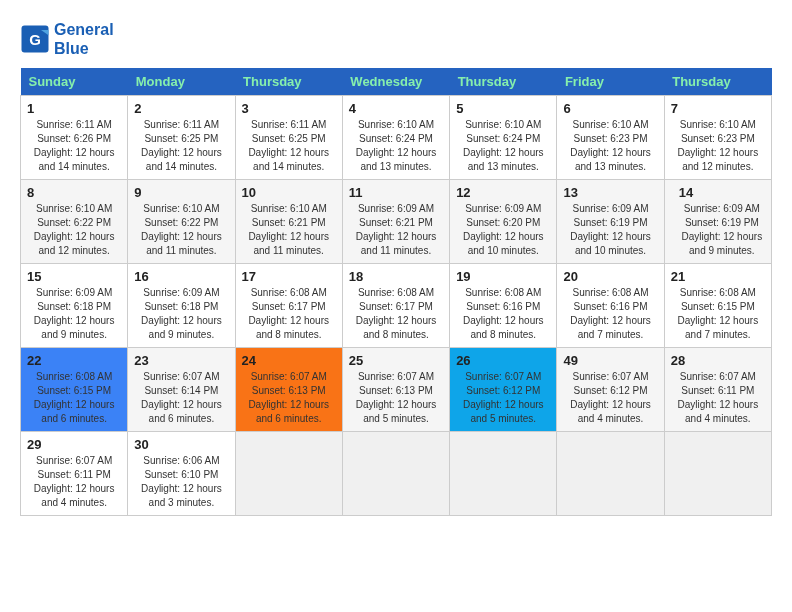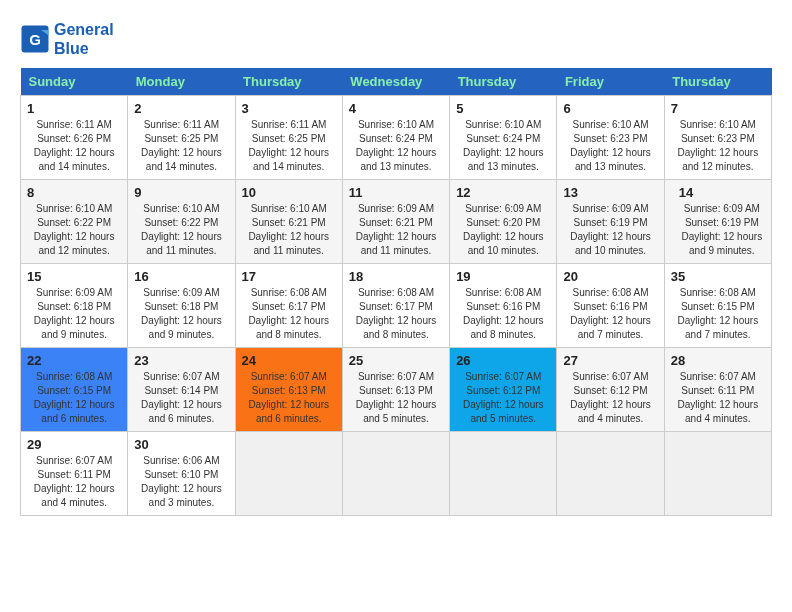--- a/index.html
+++ b/index.html
@@ -193,21 +193,21 @@
         </td>
         <td>
           <span class="day-number">19</span>
           <div class="day-info">Sunrise: 6:08 AM<br>Sunset: 6:16 PM<br>Daylight: 12 hours and 8 minutes.</div>
         </td>
         <td>
           <span class="day-number">20</span>
           <div class="day-info">Sunrise: 6:08 AM<br>Sunset: 6:16 PM<br>Daylight: 12 hours and 7 minutes.</div>
         </td>
         <td>
-          <span class="day-number">35</span>
+          <span class="day-number">21</span>
           <div class="day-info">Sunrise: 6:08 AM<br>Sunset: 6:15 PM<br>Daylight: 12 hours and 7 minutes.</div>
         </td>
       </tr>
       <tr style="background: rgb(245, 245, 245);">
         <td style="background: #3b82f6;">
           <span class="day-number">22</span>
           <div class="day-info">Sunrise: 6:08 AM<br>Sunset: 6:15 PM<br>Daylight: 12 hours and 6 minutes.</div>
         </td>
         <td style="background: rgb(245, 245, 245);">
           <span class="day-number">23</span>
@@ -219,21 +219,21 @@
         </td>
         <td style="background: rgb(245, 245, 245);">
           <span class="day-number">25</span>
           <div class="day-info">Sunrise: 6:07 AM<br>Sunset: 6:13 PM<br>Daylight: 12 hours and 5 minutes.</div>
         </td>
         <td style="background: #0ea5e9;">
           <span class="day-number">26</span>
           <div class="day-info">Sunrise: 6:07 AM<br>Sunset: 6:12 PM<br>Daylight: 12 hours and 5 minutes.</div>
         </td>
         <td style="background: rgb(245, 245, 245);">
-          <span class="day-number">27</span>
+          <span class="day-number">49</span>
           <div class="day-info">Sunrise: 6:07 AM<br>Sunset: 6:12 PM<br>Daylight: 12 hours and 4 minutes.</div>
         </td>
         <td style="background: rgb(245, 245, 245);">
           <span class="day-number">28</span>
           <div class="day-info">Sunrise: 6:07 AM<br>Sunset: 6:11 PM<br>Daylight: 12 hours and 4 minutes.</div>
         </td>
       </tr>
       <tr style="background: rgb(255, 255, 255);">
         <td>
           <span class="day-number">29</span>

